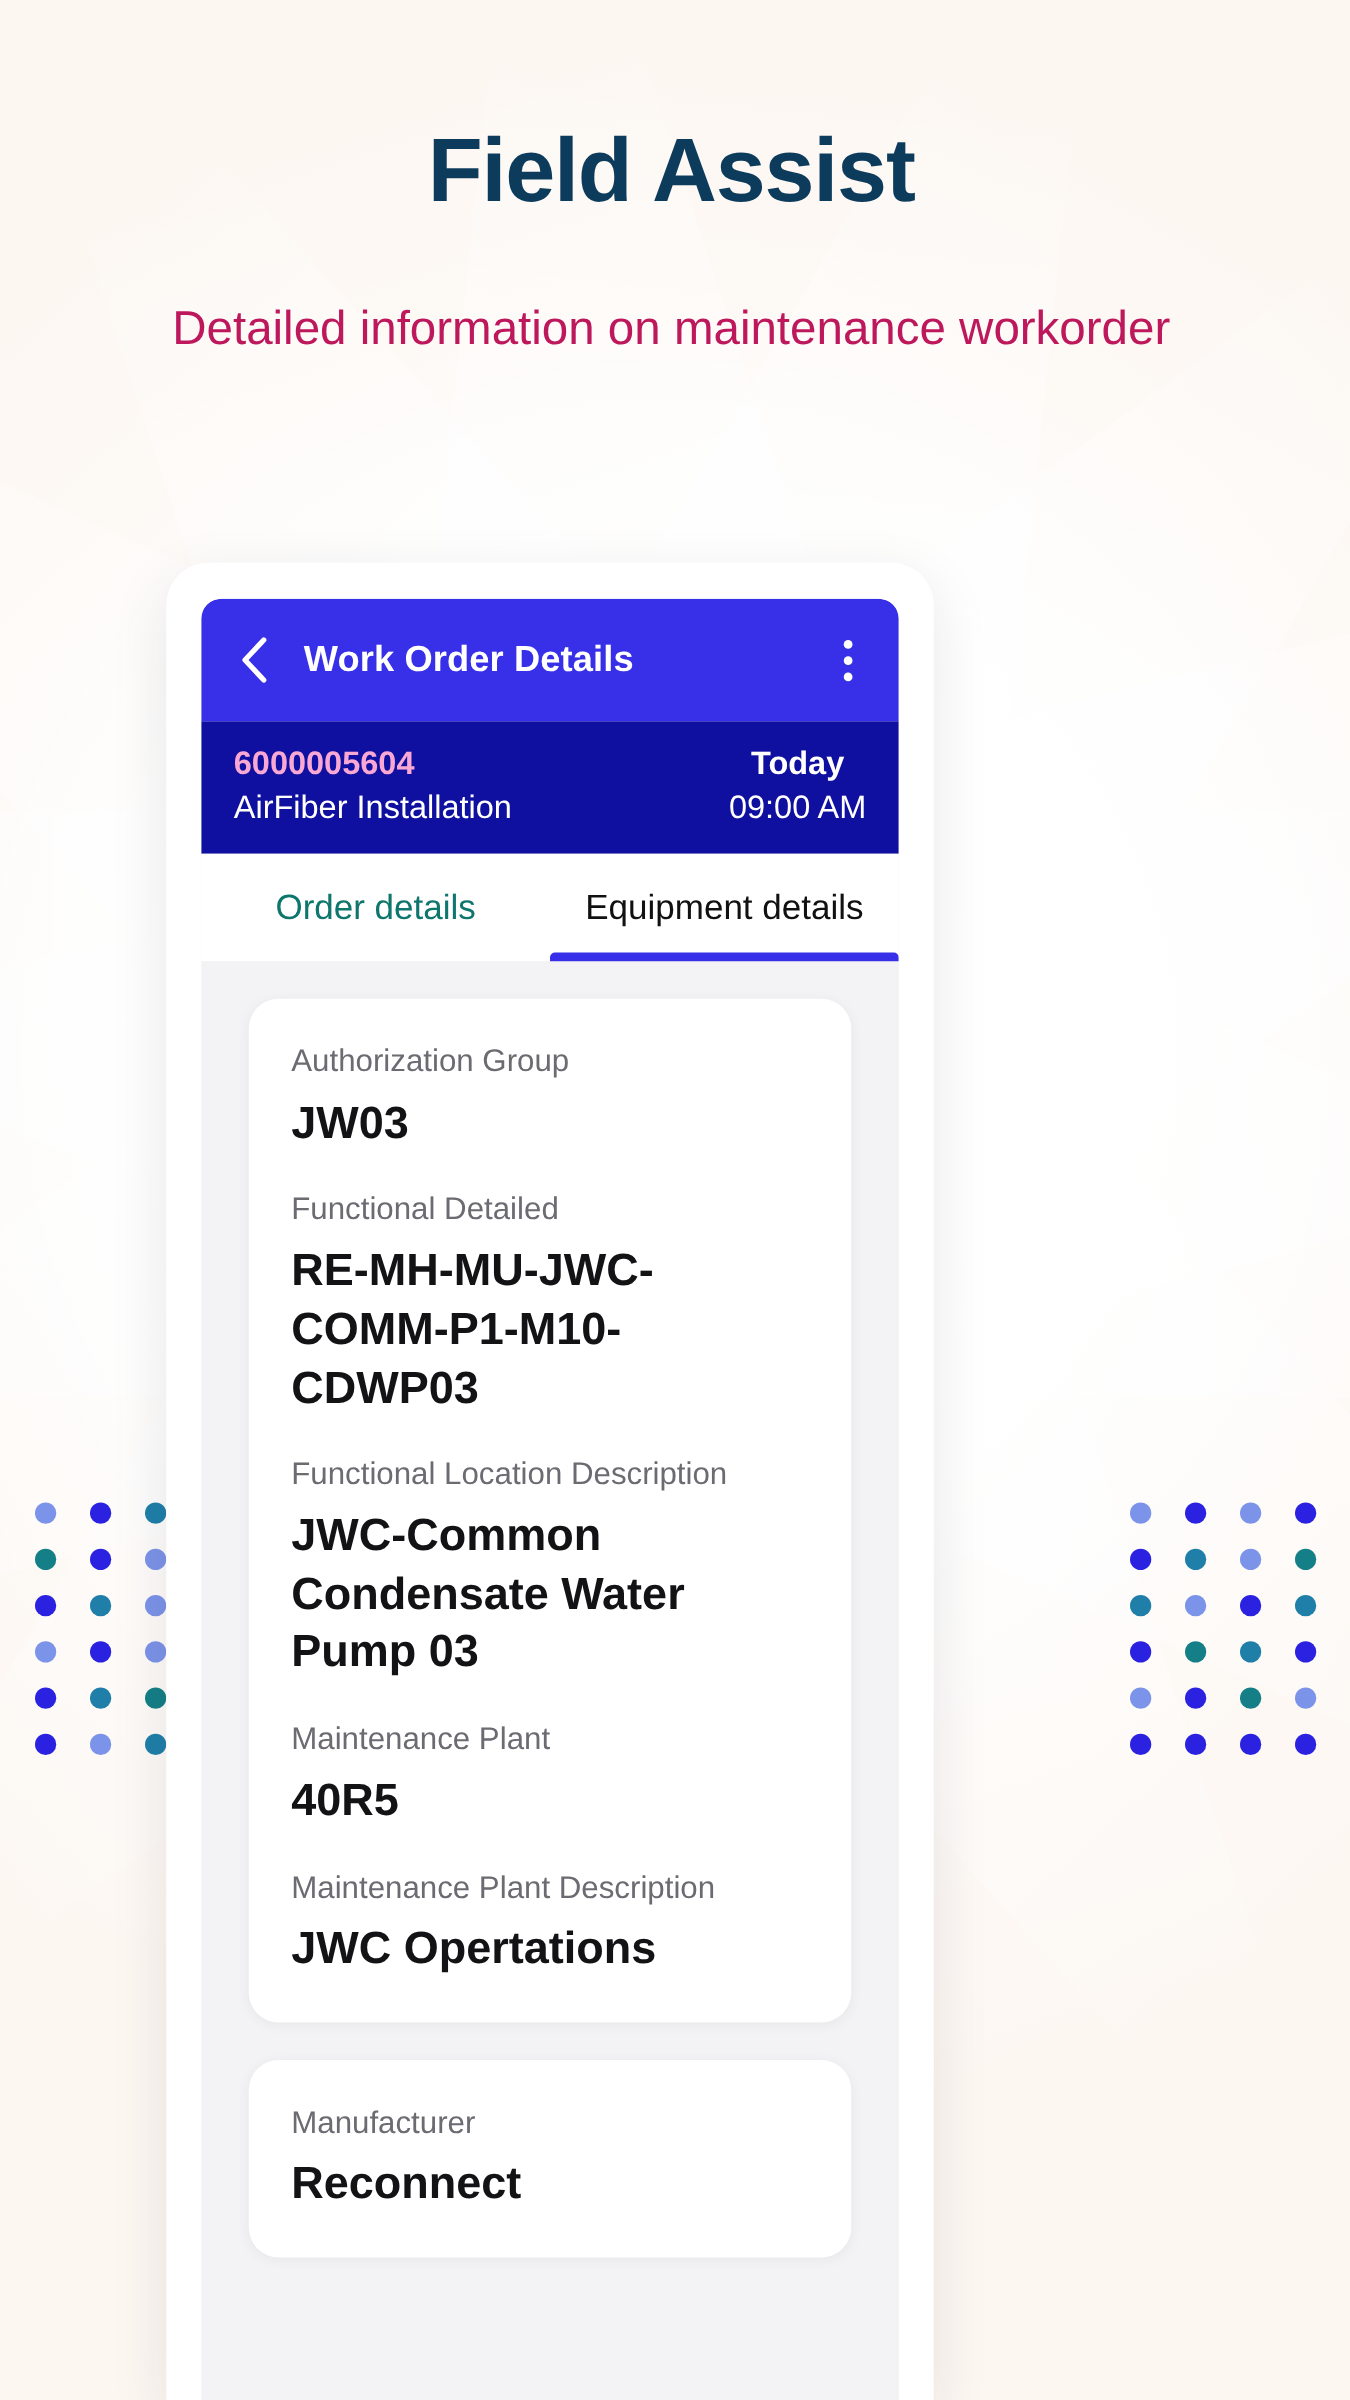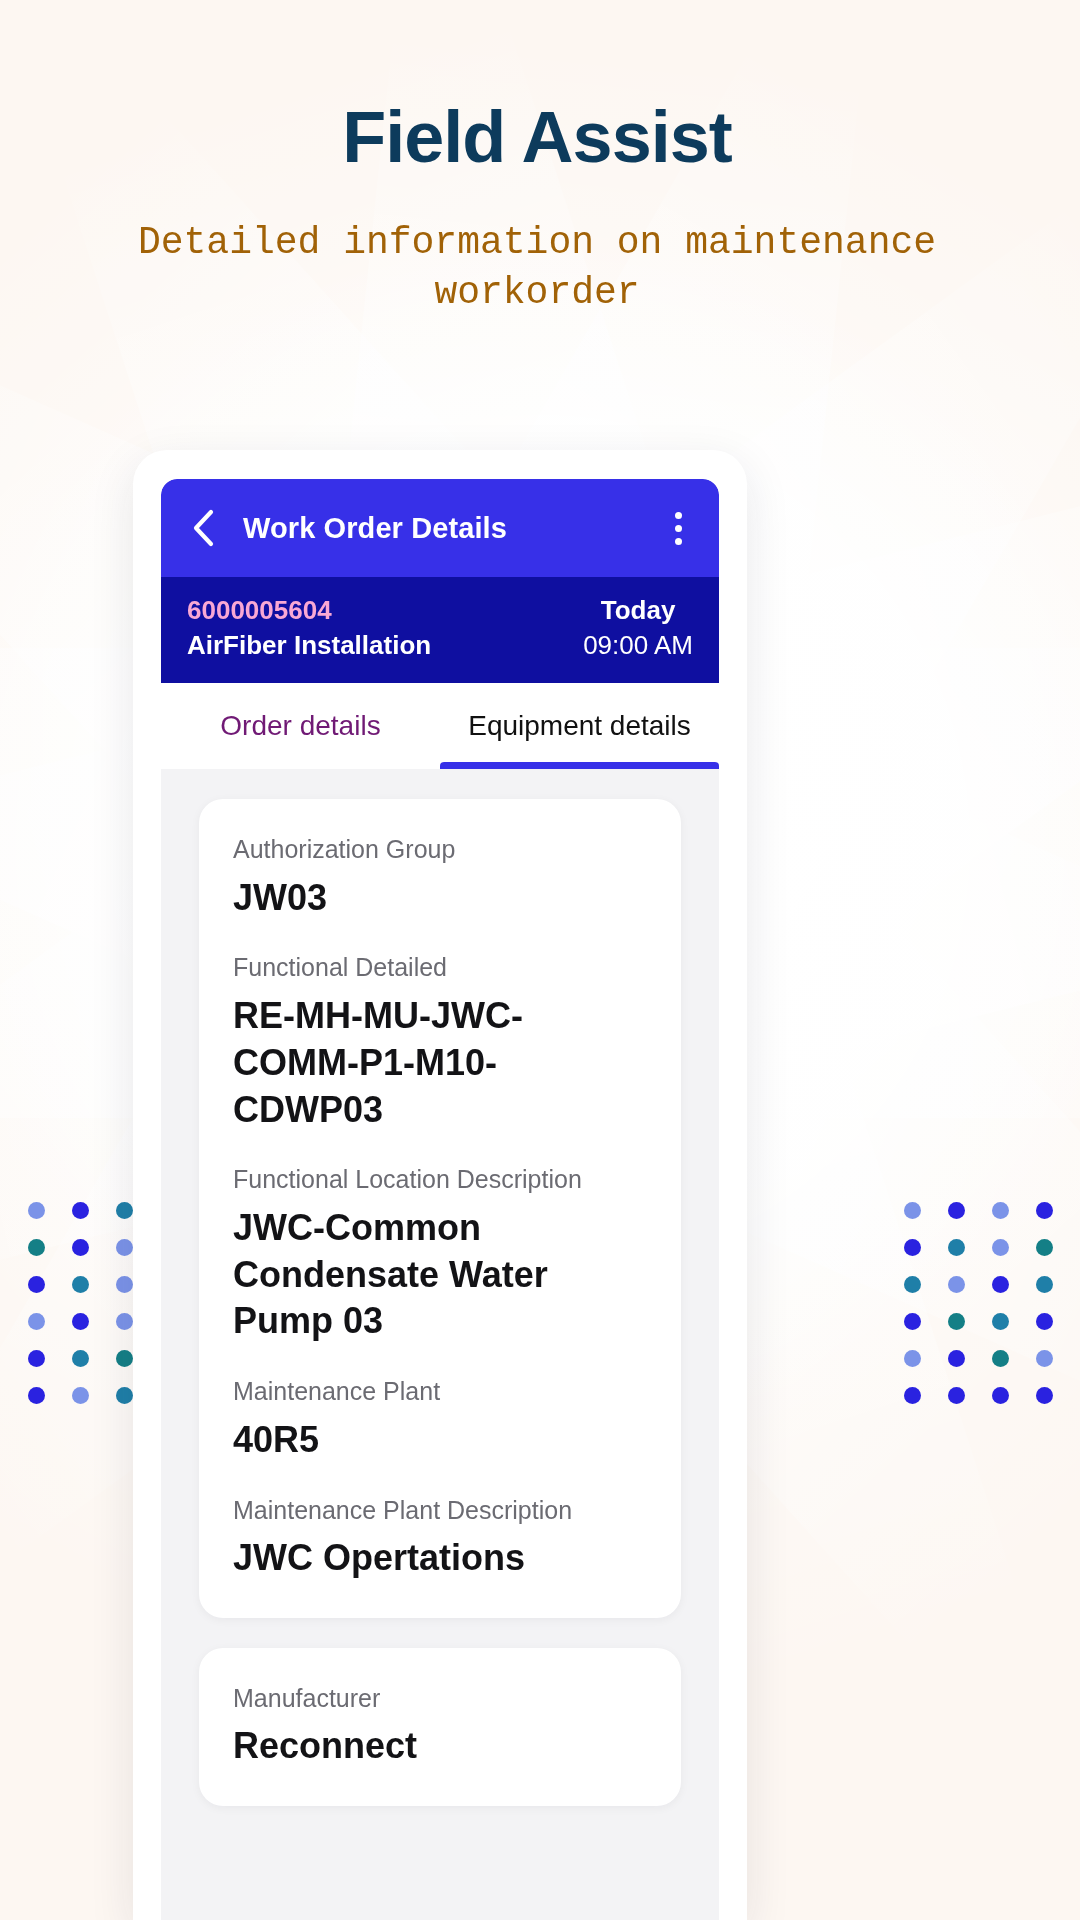--- a/index.html
+++ b/index.html
@@ -35,22 +35,22 @@
     background:radial-gradient(circle, rgba(255,255,255,.98) 0%, rgba(255,255,255,.75) 38%, rgba(255,255,255,0) 70%);
   }
 
   
   .headings{ position:absolute; top:100px; left:0; right:6px; text-align:center; z-index:5; }
   .app-title{
     font-size:72px; font-weight:bold; letter-spacing:-1px;
     color:#0d3b5c; line-height:1.05;
   }
   .app-sub{
-    margin-top:42px; font-size:38px; font-weight:400; color:#a16207;
-    line-height:1.33; padding:0 120px;font-family:Liberation Mono, monospace;
+    margin-top:62px; font-size:38px; font-weight:400; color:#be185d;
+    line-height:1.33; padding:0 120px;
   }
 
   
   .dots{ position:absolute; display:grid; grid-template-columns:repeat(4,44px); grid-auto-rows:37px; z-index:4; }
   .dots.left{ left:14px; top:1192px; }
   .dots.right{ right:14px; top:1192px; }
   .dots span{ width:17px; height:17px; border-radius:50%; align-self:center; justify-self:center; display:block; }
 
   
   .phone{
@@ -74,29 +74,29 @@
   .kebab{ margin-left:auto; width:34px; height:50px; display:flex; flex-direction:column; align-items:center; justify-content:center; gap:6px; }
   .kebab i{ width:7px; height:7px; background:#fff; border-radius:50%; display:block; }
 
   
   .orderband{
     background:#0f0fa0; padding:16px 26px 20px 26px; display:flex; justify-content:space-between; align-items:flex-start;
   }
   .ob-left, .ob-right{ display:flex; flex-direction:column; }
   .ob-right{ align-items:center; }
   .ob-id{ color:#f9a8d4; font-size:26px; font-weight:bold; line-height:1.35; }
-  .ob-desc{ color:#fff; font-size:26px; font-weight:700; line-height:1.35; }
+  .ob-desc{ color:#fff; font-size:26px; font-weight:400; line-height:1.35; }
   .ob-day{ color:#fff; font-size:26px; font-weight:bold; line-height:1.35; }
   .ob-time{ color:#fff; font-size:26px; font-weight:400; line-height:1.35; }
 
   
   .tabs{ background:#fff; display:flex; height:86px; }
   .tab{
     flex:1; display:flex; align-items:center; justify-content:center;
-    font-size:28px; position:relative; color:#701a75;
+    font-size:28px; position:relative; color:#0f766e;
   }
   .tab.active{ color:#111; }
   .tab .ul{
     position:absolute; left:0; right:0; bottom:0; height:7px; background:#3730e8; border-radius:4px 4px 0 0;
   }
 
   
   .content{ background:#f3f3f5; padding:30px 38px 0 38px; height:100%; }
   .card{
     background:#fff; border-radius:24px; padding:34px 34px 36px 34px;

